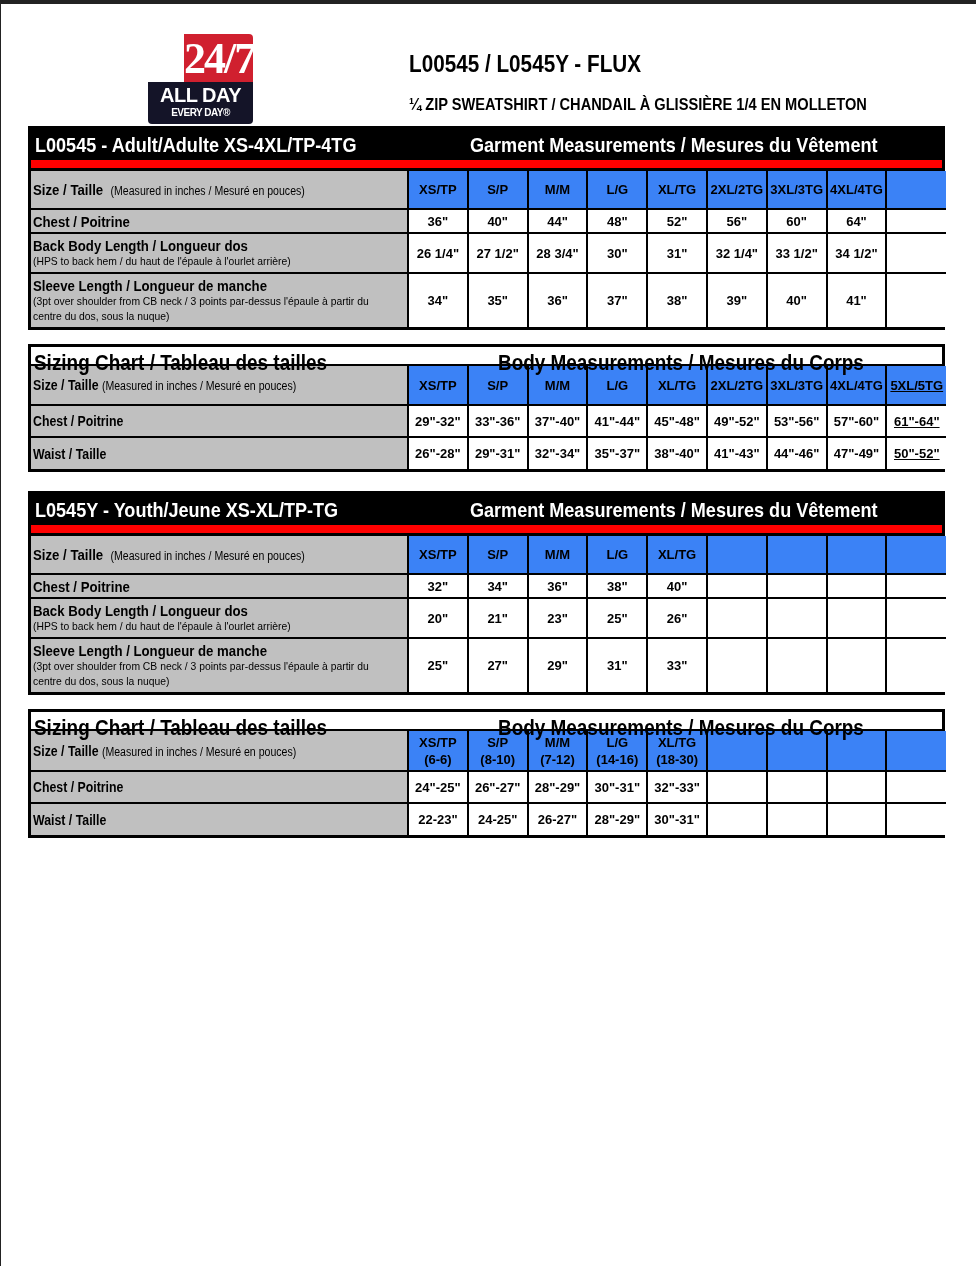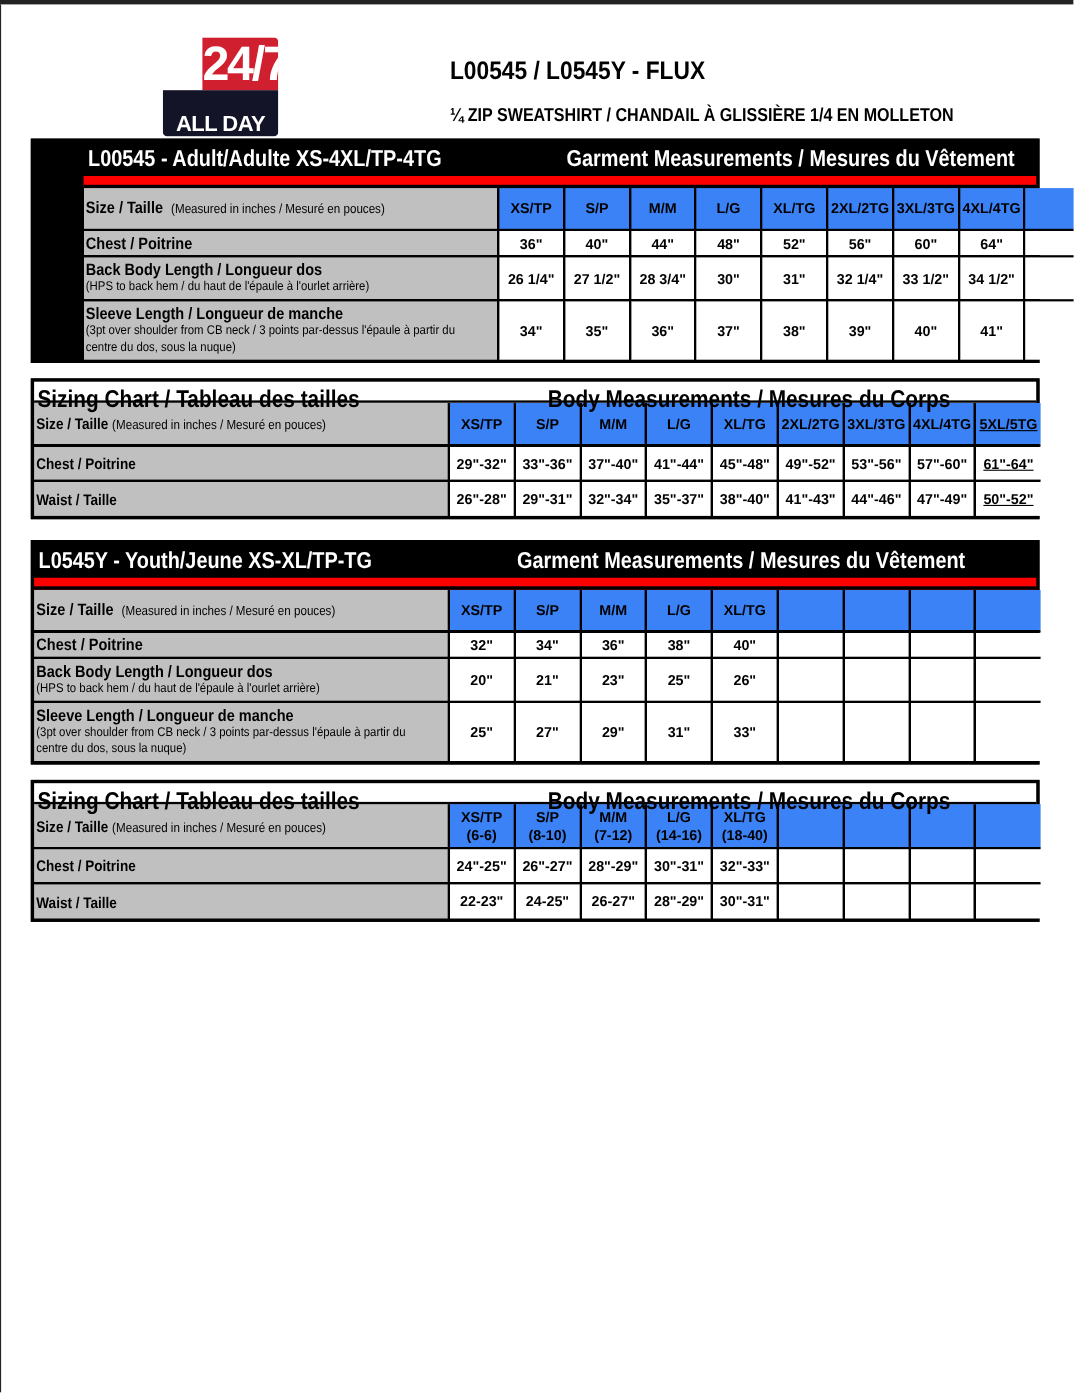--- a/index.html
+++ b/index.html
@@ -2,23 +2,23 @@
 <html><head>
 <meta charset="utf-8">
 <style>
   * { box-sizing: border-box; margin: 0; padding: 0; }
   html, body { width: 976px; height: 1266px; background: #ffffff; overflow: hidden; }
   body { position: relative; font-family: "Liberation Sans", sans-serif; color: #000; }
   .topbar { position: absolute; left: 0; top: 0; width: 976px; height: 4px; background: #222222; }
   .leftedge { position: absolute; left: 0; top: 4px; width: 1px; height: 1262px; background: #222; }
 
   .logo { position: absolute; left: 148px; top: 34px; width: 105px; height: 90px; border-radius: 4px; overflow: hidden; }
-  .logo-top { height: 48px; background: #d0202f; color: #fff; font-weight: bold; font-size: 44px; text-align: center; line-height: 50px; letter-spacing: -2px; font-family: Liberation Sans, sans-serif; margin-left: 36px; }
+  .logo-top { height: 48px; background: #d0202f; color: #fff; font-weight: bold; font-size: 44px; text-align: center; line-height: 50px; letter-spacing: -2px; font-family: Liberation Serif, serif; margin-left: 36px; }
   .logo-bot { height: 42px; background: #141428; color: #fff; text-align: center; font-weight: bold; }
-  .logo-bot .l1 { font-size: 20px; line-height: 20px; padding-top: 21px; letter-spacing: -0.5px; }
+  .logo-bot .l1 { font-size: 20px; line-height: 20px; padding-top: 3px; letter-spacing: -0.5px; }
   .logo-bot .l2 { font-size: 10px; line-height: 16px; letter-spacing: -0.5px; }
 
   .title { position: absolute; left: 409px; top: 51px; font-size: 23px; font-weight: bold; transform: scaleX(0.9); transform-origin: left; white-space: nowrap; }
   .subtitle { position: absolute; left: 409px; top: 95px; font-size: 17px; font-weight: bold; transform: scaleX(0.86); transform-origin: left; white-space: nowrap; }
 
   .section { position: absolute; left: 28px; width: 917px; border: 3px solid #000; background: #000; }
   .garm-head { height: 31px; background: #000; color: #fff; position: relative; }
   .garm-head .lt { position: absolute; left: 4px; top: 4px; font-size: 21px; font-weight: bold; white-space: nowrap; transform: scaleX(0.86); transform-origin: left; }
   .garm-head .rt { position: absolute; left: 439px; top: 4px; font-size: 21px; font-weight: bold; white-space: nowrap; transform: scaleX(0.86); transform-origin: left; }
   .redbar { height: 11px; background: #ff0000; border-bottom: 3px solid #000; }
@@ -52,21 +52,21 @@
   <div class="logo-top">24/7</div>
   <div class="logo-bot">
     <div class="l1">ALL DAY</div>
     <div class="l2">EVERY DAY®</div>
   </div>
 </div>
 
 <div class="title">L00545 / L0545Y - FLUX</div>
 <div class="subtitle">¼ ZIP SWEATSHIRT / CHANDAIL À GLISSIÈRE 1/4 EN MOLLETON</div>
 
-<div class="section" style="top:126px;padding-left:45px;">
+<div class="section" style="top:126px;">
   <div class="garm-head">
     <span class="lt">L00545 - Adult/Adulte XS-4XL/TP-4TG</span>
     <span class="rt">Garment Measurements / Mesures du Vêtement</span>
   </div>
   <div class="redbar"></div>
   <table>
     <colgroup>
         <col class="c0">
         <col class="cn">
         <col class="cn">
@@ -294,21 +294,21 @@
       <td class="hdr hdr2">
             <div>M/M</div>
             <div>(7-12)</div>
           </td>
       <td class="hdr hdr2">
             <div>L/G</div>
             <div>(14-16)</div>
           </td>
       <td class="hdr hdr2">
             <div>XL/TG</div>
-            <div>(18-40)</div>
+            <div>(18-30)</div>
           </td>
       <td class="hdr"></td>
       <td class="hdr"></td>
       <td class="hdr"></td>
       <td class="hdr"></td>
     </tr>
     <tr style="height:32px;">
       <td class="lbl"><span class="lblmain small-lbl">Chest / Poitrine</span></td>
       <td>24"-25"</td>
       <td>26"-27"</td>

